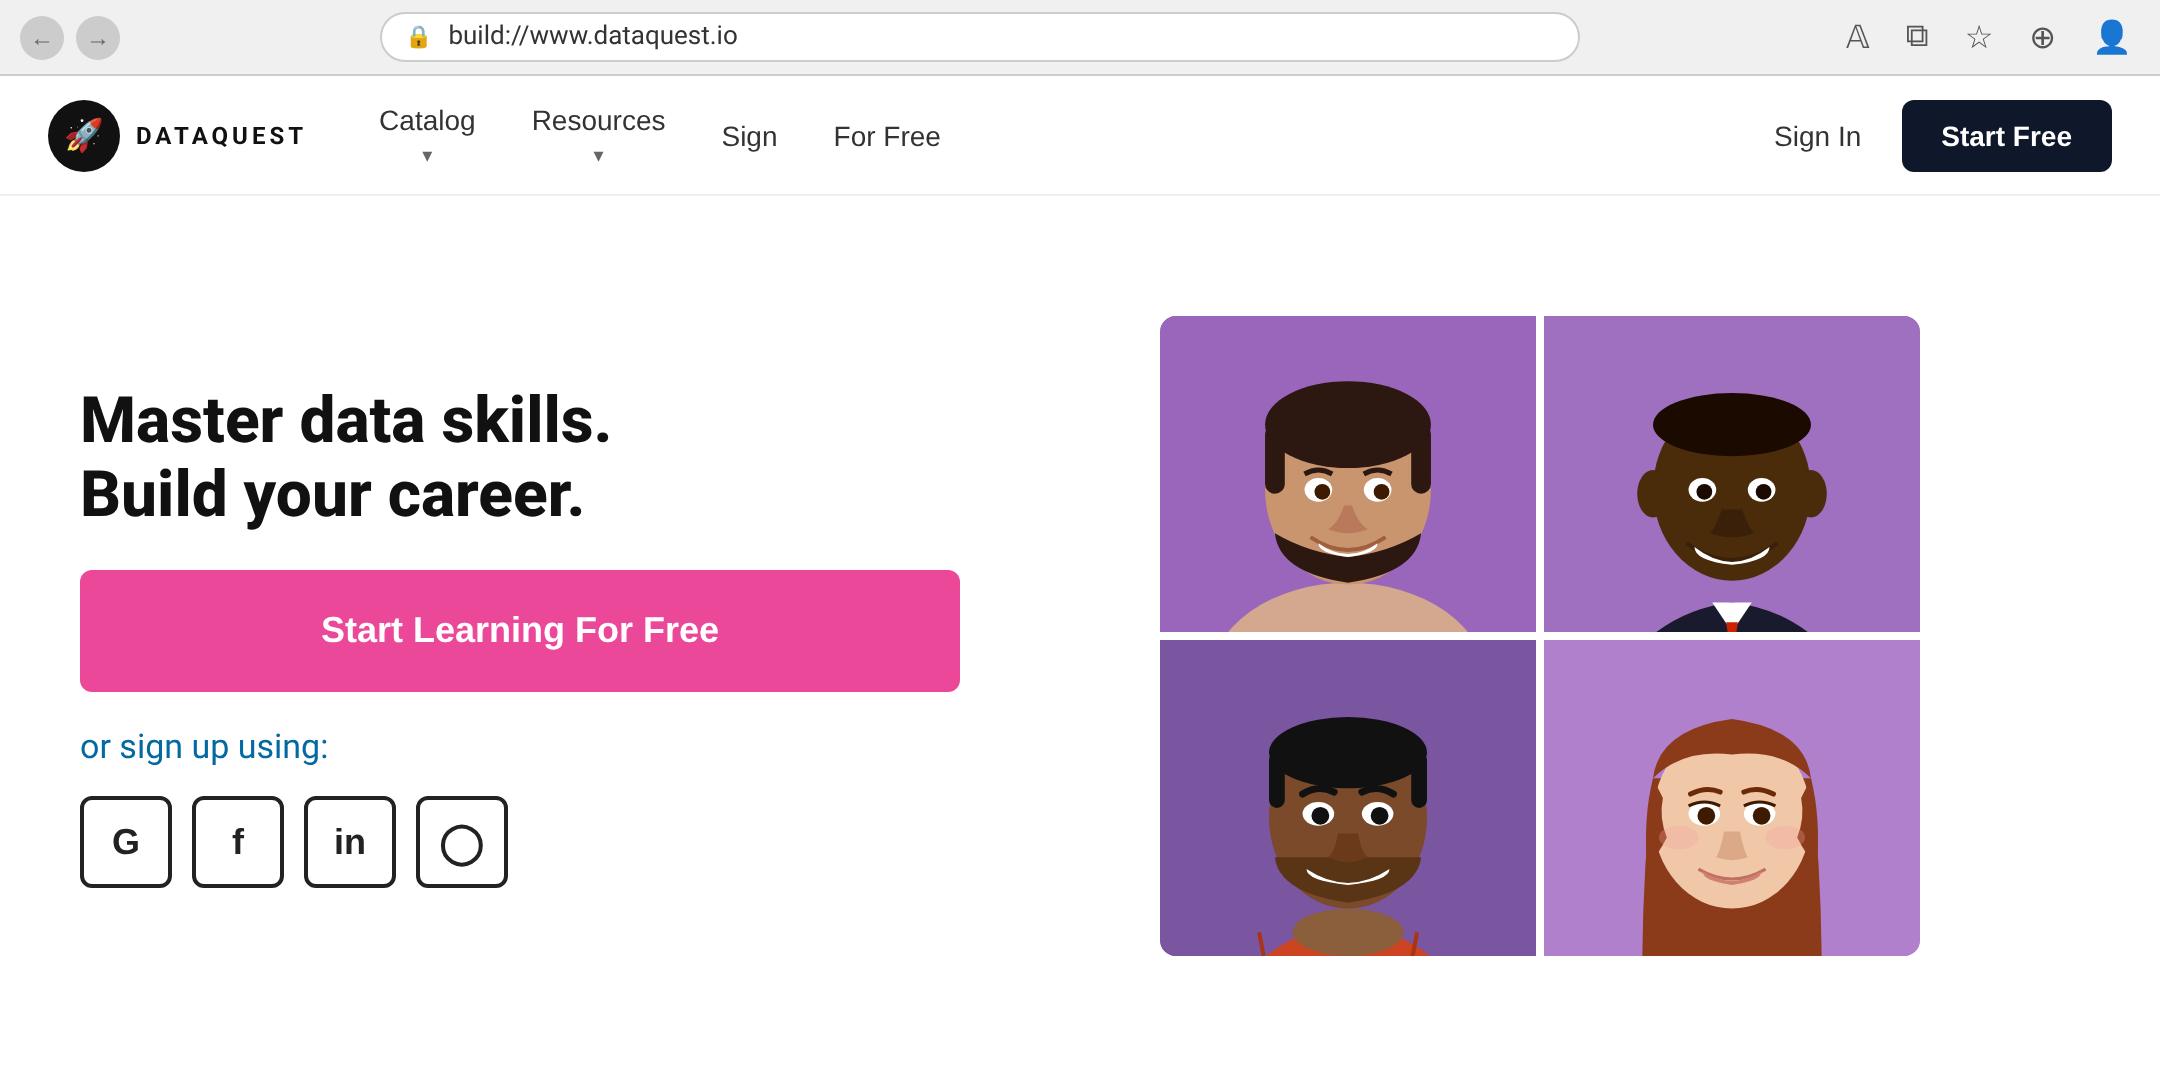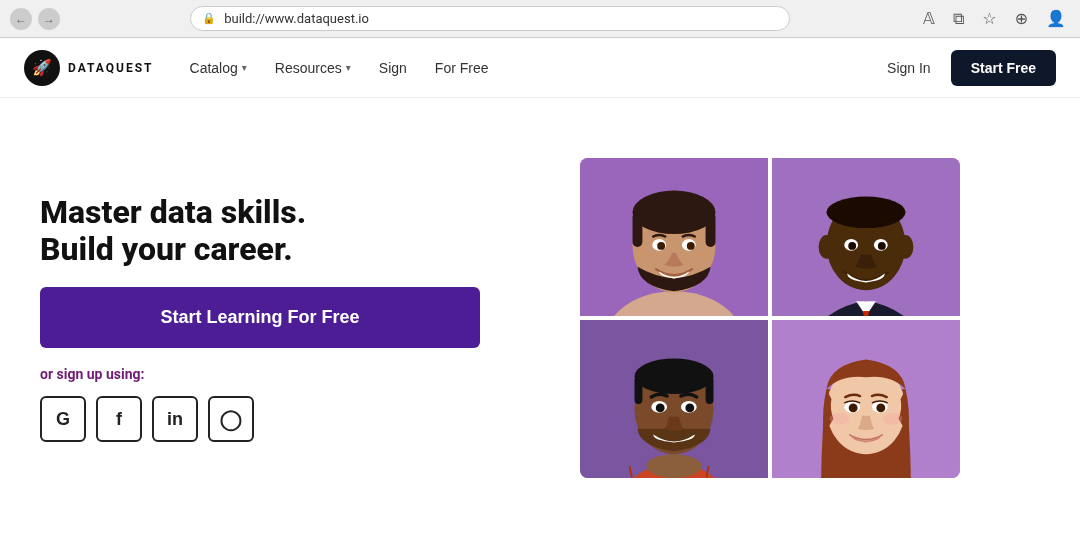--- a/index.html
+++ b/index.html
@@ -109,20 +109,21 @@
       align-items: center;
       gap: 4px;
       padding: 8px 12px;
       font-size: 14px;
       color: #333;
       text-decoration: none;
       cursor: pointer;
       border-radius: 4px;
       border: none;
       background: none;
+      flex-direction: column;
     }
     .nav-link .chevron { font-size: 10px; color: #666; }
     .nav-right {
       display: flex;
       align-items: center;
       gap: 4px;
     }
     .signin-btn {
       background: none;
       border: none;
@@ -170,36 +171,35 @@
     }
     .hero-subtitle em {
       font-style: normal;
       text-decoration: underline;
       text-decoration-style: wavy;
       text-decoration-color: #999;
     }
     .cta-btn {
       display: block;
       width: 440px;
-      background: #4c1d95;
+      background: #ec4899;
       color: white;
       border: none;
       border-radius: 6px;
       padding: 20px;
       font-size: 18px;
       font-weight: 600;
       cursor: pointer;
       text-align: center;
       margin-bottom: 18px;
     }
     .signup-text {
-      font-size: 14px;
-      color: #701a75;
+      font-size: 17px;
+      color: #0369a1;
       margin-bottom: 14px;
-      font-weight: bold;
     }
     .social-btns {
       display: flex;
       gap: 10px;
     }
     .social-btn {
       width: 46px;
       height: 46px;
       border: 2px solid #222;
       border-radius: 6px;

